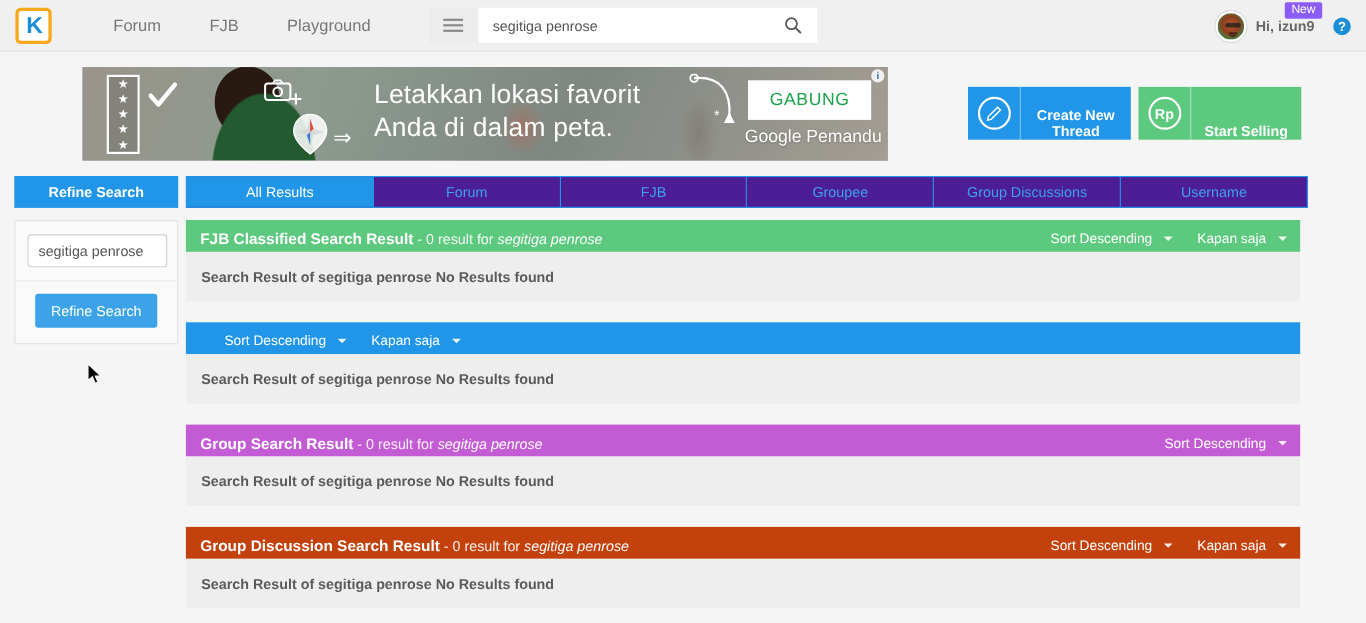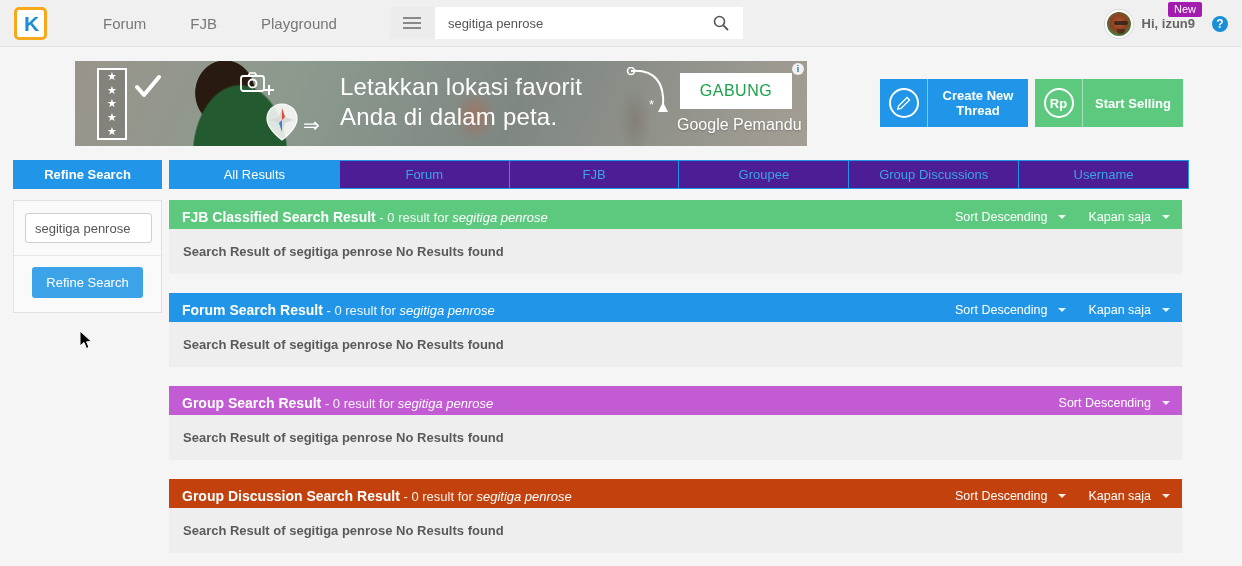--- a/index.html
+++ b/index.html
@@ -66,21 +66,21 @@
     content:''; position:absolute; left:7px; top:9px; width:14px; height:4px;
     background: rgba(30,30,30,.75); border-radius:2px;
   }
   .avatar::after {
     content:''; position:absolute; left:10px; top:17px; width:8px; height:5px;
     background: rgba(60,30,20,.65); border-radius:0 0 4px 4px;
   }
   .hi-name { font-size: 13px; font-weight: bold; color: #666666; margin-left: 9px; }
   .new-badge {
     position: absolute; right: 26px; top: 2px;
-    background: #a21caf; color: #ffffff; font-size: 11px;
+    background: #8b5cf6; color: #ffffff; font-size: 11px;
     padding: 1px 6px 2px; border-radius: 2px;
   }
   .help-icon {
     width: 16px; height: 16px; border-radius: 50%; background: #1a8fd8;
     color: #ffffff; font-size: 12px; font-weight: bold;
     display: flex; align-items: center; justify-content: center;
     margin-left: 17px; cursor: pointer;
   }
 
   
@@ -134,21 +134,21 @@
     font-size:16px; white-space:nowrap; text-shadow:0 1px 2px rgba(0,0,0,.25);
   }
   .ad-info {
     position:absolute; right:3px; top:2px; width:12px; height:12px; border-radius:50%;
     background:rgba(255,255,255,.85); color:#2a6fb5; font-size:9px; font-weight:bold;
     display:flex; align-items:center; justify-content:center; cursor:pointer;
   }
 
   
   .action-btn {
-    position:absolute; height:48px; display:flex; align-items:center; cursor:pointer;
+    position:absolute; height:48px; display:flex; align-items:flex-end; cursor:pointer;
     color:#ffffff;
   }
   .btn-thread { left:880px; top:79px; width:148px; background:#2196e8; }
   .btn-sell  { left:1035px; top:79px; width:148px; background:#5cc97f; }
   .btn-icon {
     width:48px; height:48px; display:flex; align-items:center; justify-content:center;
     border-right:1px solid rgba(255,255,255,.45);
   }
   .circ {
     width:30px; height:30px; border-radius:50%; border:2px solid #ffffff;
@@ -367,23 +367,20 @@
             <span>Kapan saja</span>
             <span class="caret"></span>
           </div>
         </div>
       </div>
       <div class="result-body">Search Result of segitiga penrose No Results found</div>
     </div>
 
     <div class="result-block">
       <div class="result-head" style="background:#2196e8">
-        <div class="rh-left">
-          <span class="rh-title">Forum Search Result</span><span class="rh-sub"> - 0 result for </span><span class="rh-query">segitiga penrose</span>
-        </div>
         <div class="rh-right">
           <div class="sort-ctl">
             <span>Sort Descending</span>
             <span class="caret"></span>
           </div>
           <div class="sort-ctl">
             <span>Kapan saja</span>
             <span class="caret"></span>
           </div>
         </div>

